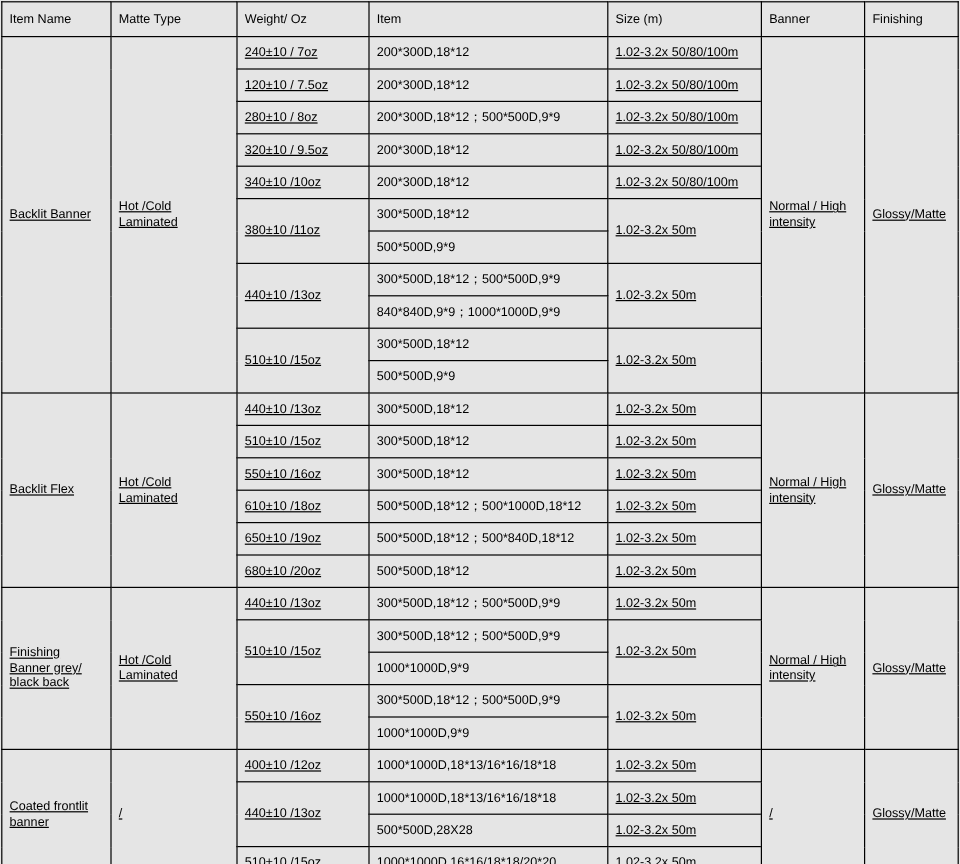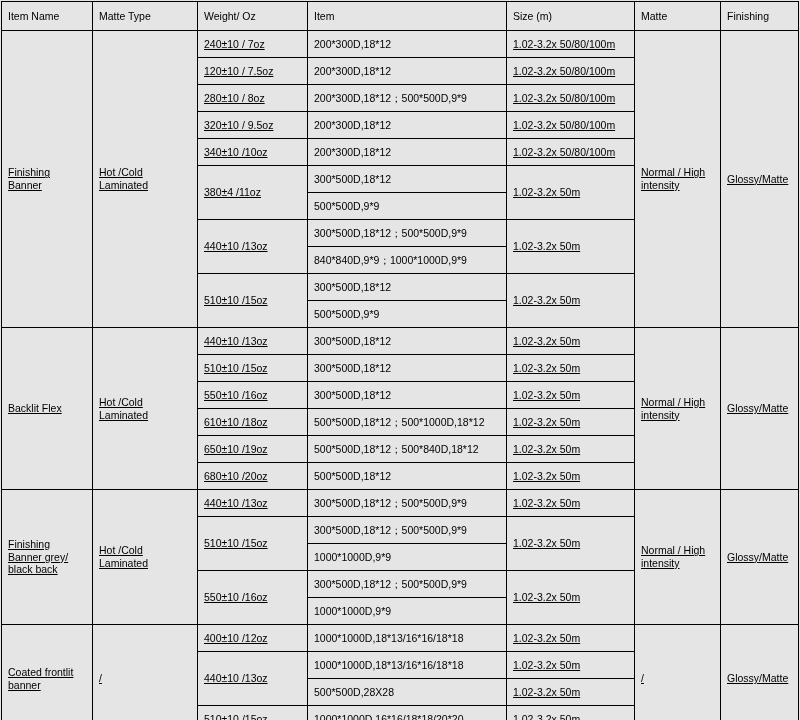--- a/index.html
+++ b/index.html
@@ -64,27 +64,27 @@
       <col class="c-thread">
       <col class="c-finishing">
     </colgroup>
     <thead>
       <tr>
         <th>Item Name</th>
         <th>Matte Type</th>
         <th>Weight/ Oz</th>
         <th>Item</th>
         <th>Size (m)</th>
-        <th>Matte</th>
+        <th>Banner</th>
         <th>Finishing</th>
       </tr>
     </thead>
     <tbody id="table-body">
         <tr>
-          <td class="mid" rowspan="11">Finishing Banner</td>
+          <td class="mid" rowspan="11">Backlit Banner</td>
           <td class="mid " rowspan="11">Hot /Cold Laminated</td>
           <td class="mid" rowspan="1">240±10  / 7oz</td>
           <td class="rowcell">200*300D,18*12</td>
           <td class="mid" rowspan="1">1.02-3.2x 50/80/100m</td>
           <td class="mid ctr" rowspan="11">Normal / High intensity</td>
           <td class="mid ctr" rowspan="11">Glossy/Matte</td>
         </tr>
         <tr>
           <td class="mid" rowspan="1">120±10  / 7.5oz</td>
           <td class="rowcell">200*300D,18*12</td>
@@ -99,21 +99,21 @@
           <td class="mid" rowspan="1">320±10  / 9.5oz</td>
           <td class="rowcell">200*300D,18*12</td>
           <td class="mid" rowspan="1">1.02-3.2x 50/80/100m</td>
         </tr>
         <tr>
           <td class="mid" rowspan="1">340±10  /10oz</td>
           <td class="rowcell">200*300D,18*12</td>
           <td class="mid" rowspan="1">1.02-3.2x 50/80/100m</td>
         </tr>
         <tr>
-          <td class="mid" rowspan="2">380±4  /11oz</td>
+          <td class="mid" rowspan="2">380±10  /11oz</td>
           <td class="rowcell">300*500D,18*12</td>
           <td class="mid" rowspan="2">1.02-3.2x 50m</td>
         </tr>
         <tr>
           <td class="rowcell">500*500D,9*9</td>
         </tr>
         <tr>
           <td class="mid" rowspan="2">440±10  /13oz</td>
           <td class="rowcell">300*500D,18*12；500*500D,9*9</td>
           <td class="mid" rowspan="2">1.02-3.2x 50m</td>

